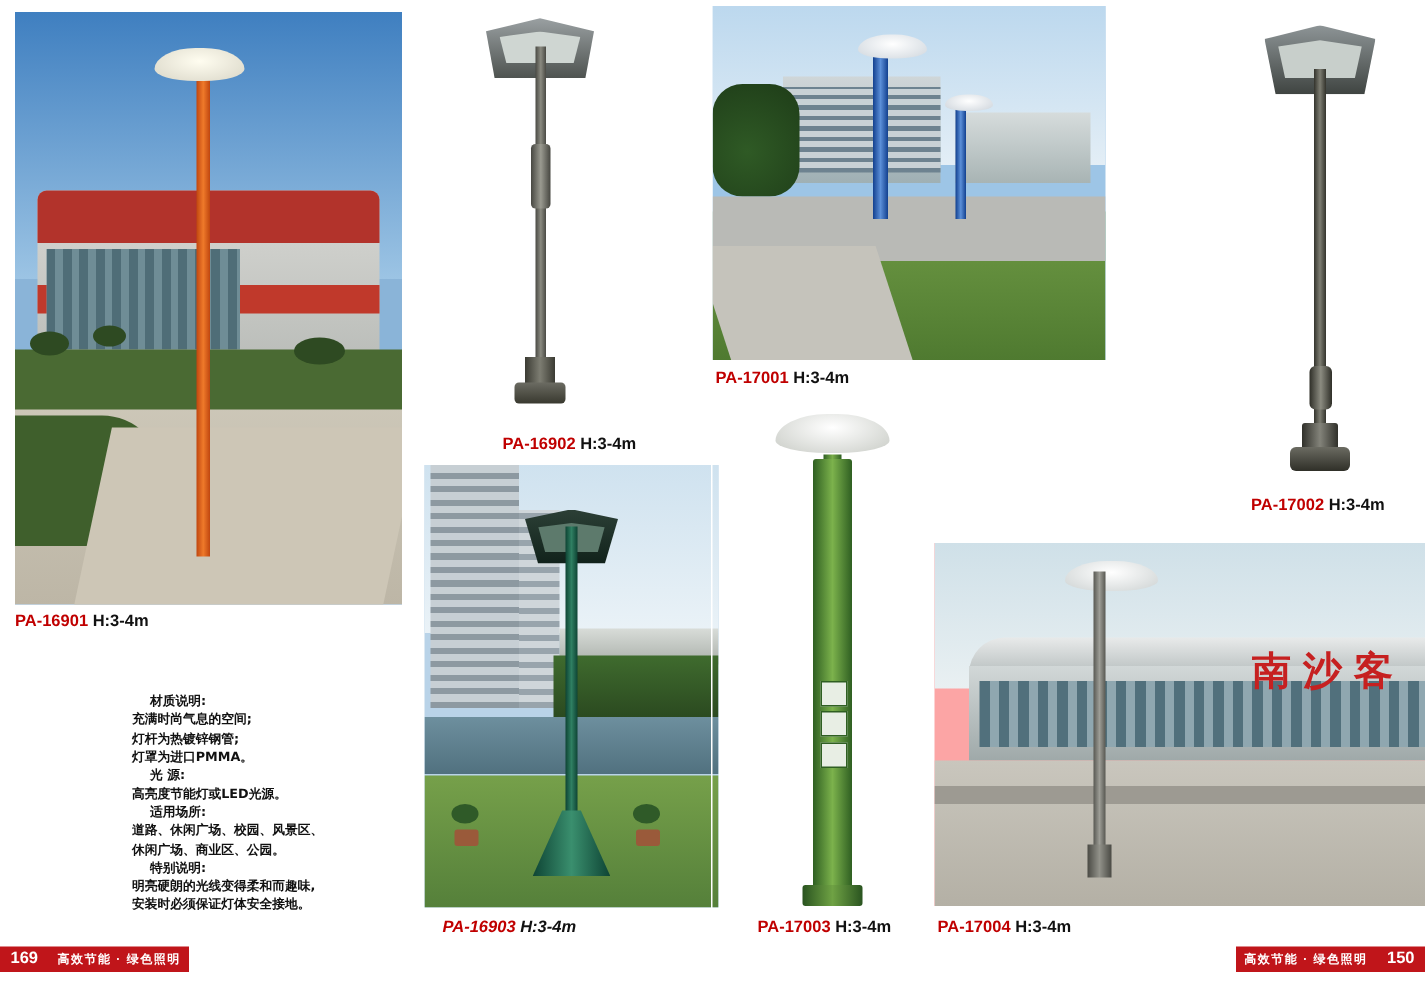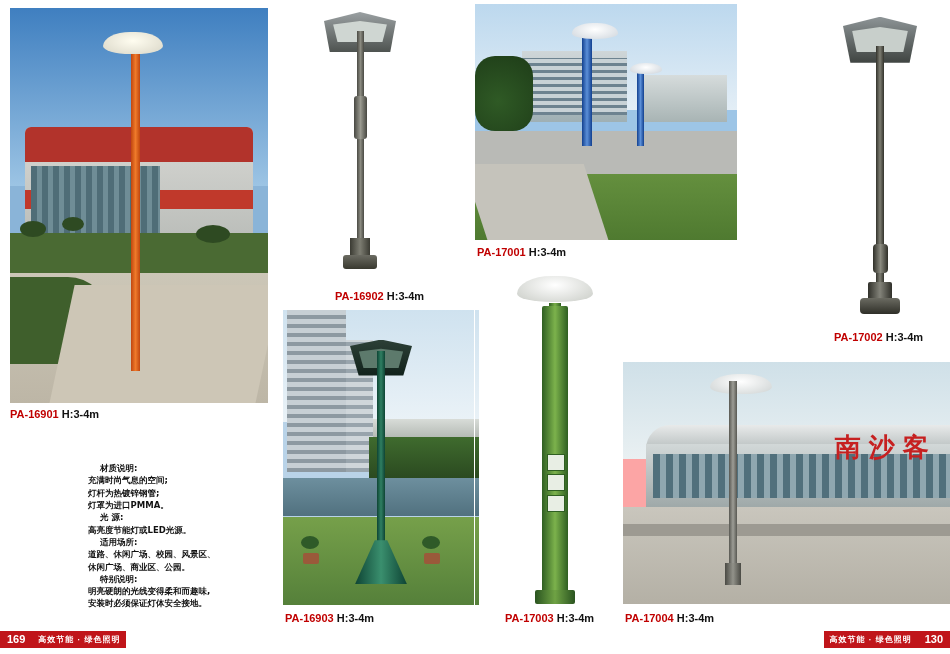--- a/index.html
+++ b/index.html
@@ -278,21 +278,21 @@
     <div class="lawn"></div>
     <div class="head"></div>
     <div class="headin"></div>
     <div class="pole"></div>
     <div class="flare"></div>
     <div class="pot" style="left:10%;"></div>
     <div class="bush" style="left:9%;"></div>
     <div class="pot" style="left:72%;"></div>
     <div class="bush" style="left:71%;"></div>
   </div>
-  <div class="caption" style="left:285px;top:612px;">
+  <div class="caption" style="left:295px;top:612px;font-style:italic;">
     <span>PA-16903</span>
     <span class="sz">H:3-4m</span>
   </div>
 
   <div class="photo" id="ph6">
     <div class="head"></div>
     <div class="neck"></div>
     <div class="col"></div>
     <div class="win" style="top:56%;"></div>
     <div class="win" style="top:62%;"></div>
@@ -336,17 +336,17 @@
     <div>安装时必须保证灯体安全接地。</div>
   </div>
 
 
   <div class="footer" id="footL">
     <div class="pgnum">169</div>
     <div class="foottext">高效节能 · 绿色照明</div>
   </div>
   <div class="footer" id="footR">
     <div class="foottext">高效节能 · 绿色照明</div>
-    <div class="pgnum">130</div>
+    <div class="pgnum">150</div>
   </div>
 
   <div class="divider"></div>
 </div>
 
 </body></html>

